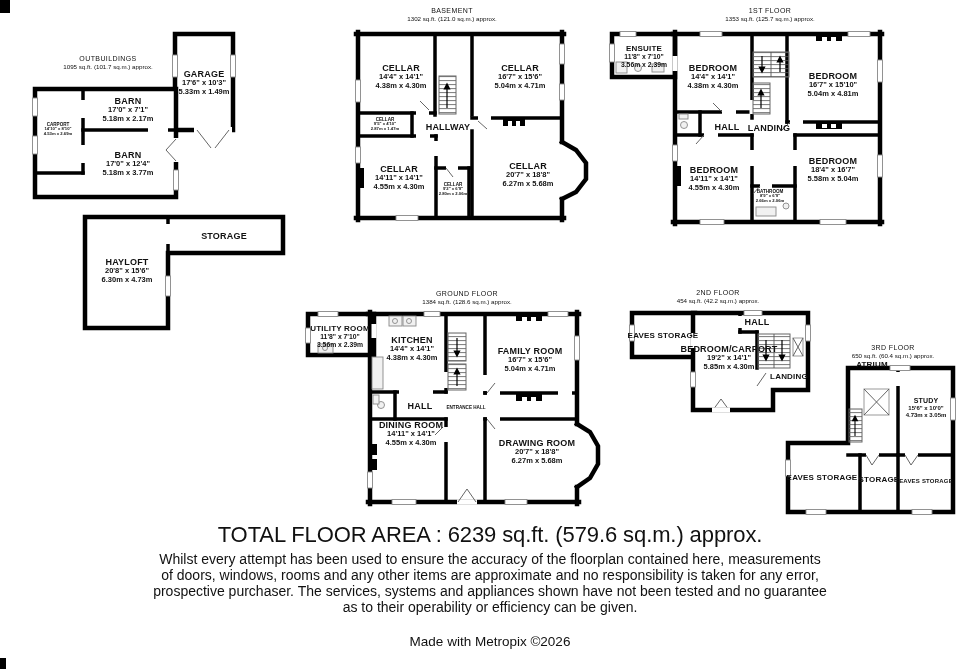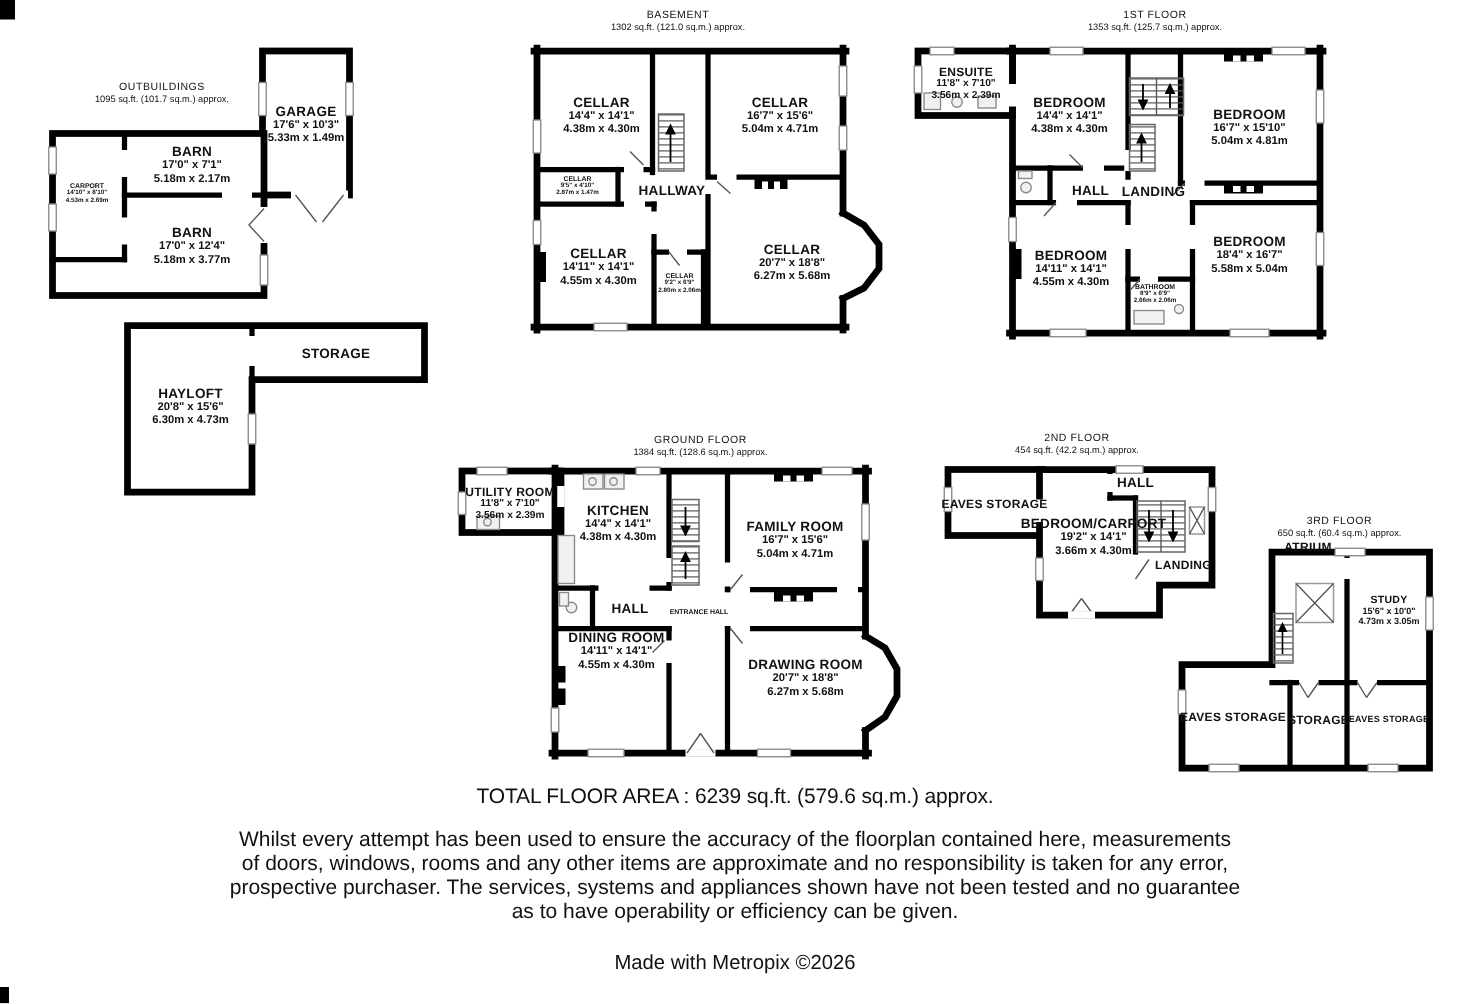--- a/index.html
+++ b/index.html
@@ -21,21 +21,21 @@
   .rl .d{font-weight:bold;font-size:7.5px;}
   .rl.mid .n{font-size:8px;} .rl.mid .d{font-size:6.8px;}
   .rl.small .n{font-size:7px;} .rl.small .d{font-size:6px;}
   .rl.tiny .n{font-size:4.6px;letter-spacing:0;} .rl.tiny .d{font-size:4.2px;}
   .rl.s8 .n{font-size:8px;}
   .rl.s6 .n{font-size:6px;}
   .fh{position:absolute;transform:translateX(-50%);text-align:center;white-space:nowrap;line-height:1.2;}
   .fh .t{font-size:7px;letter-spacing:0.4px;}
   .fh .a{font-size:6.2px;}
   .ftr{position:absolute;left:0;width:980px;text-align:center;}
-  #total{top:522px;font-size:14px;letter-spacing:-0.1px;}
+  #total{top:522px;font-size:22px;letter-spacing:-0.1px;}
   #disclaimer{top:551px;font-size:14px;line-height:16px;}
   #credit{top:634px;font-size:13.5px;}
 </style>
 </head>
 <body>
 
 <div id="canvas">
 
   <svg width="980" height="669" viewBox="0 0 980 669" style="position:absolute;left:0;top:0">
     <defs>
@@ -434,21 +434,21 @@
 
   <div class="rl s8" style="left:663px;top:336px">
     <div class="n">EAVES STORAGE</div>
   </div>
   <div class="rl" style="left:757px;top:322px">
     <div class="n">HALL</div>
   </div>
   <div class="rl" style="left:729px;top:358px">
     <div class="n">BEDROOM/CARPORT</div>
     <div class="d">19'2" x 14'1"</div>
-    <div class="d">3.66m x 4.30m</div>
+    <div class="d">5.85m x 4.30m</div>
   </div>
   <div class="rl s8" style="left:789px;top:377px">
     <div class="n">LANDING</div>
   </div>
 
   <div class="rl s8" style="left:872px;top:365px">
     <div class="n">ATRIUM</div>
   </div>
   <div class="rl small" style="left:926px;top:408px">
     <div class="n">STUDY</div>
@@ -463,17 +463,17 @@
   </div>
   <div class="rl s6" style="left:926px;top:481px">
     <div class="n">EAVES STORAGE</div>
   </div>
 
   <div id="total" class="ftr">TOTAL FLOOR AREA : 6239 sq.ft. (579.6 sq.m.) approx.</div>
   <div id="disclaimer" class="ftr">
     <div>Whilst every attempt has been used to ensure the accuracy of the floorplan contained here, measurements</div>
     <div>of doors, windows, rooms and any other items are approximate and no responsibility is taken for any error,</div>
     <div>prospective purchaser. The services, systems and appliances shown have not been tested and no guarantee</div>
-    <div>as to have operability or efficiency can be given.</div>
+    <div>as to their operability or efficiency can be given.</div>
   </div>
   <div id="credit" class="ftr">Made with Metropix ©2026</div>
 
 </div>
 
 </body></html>

